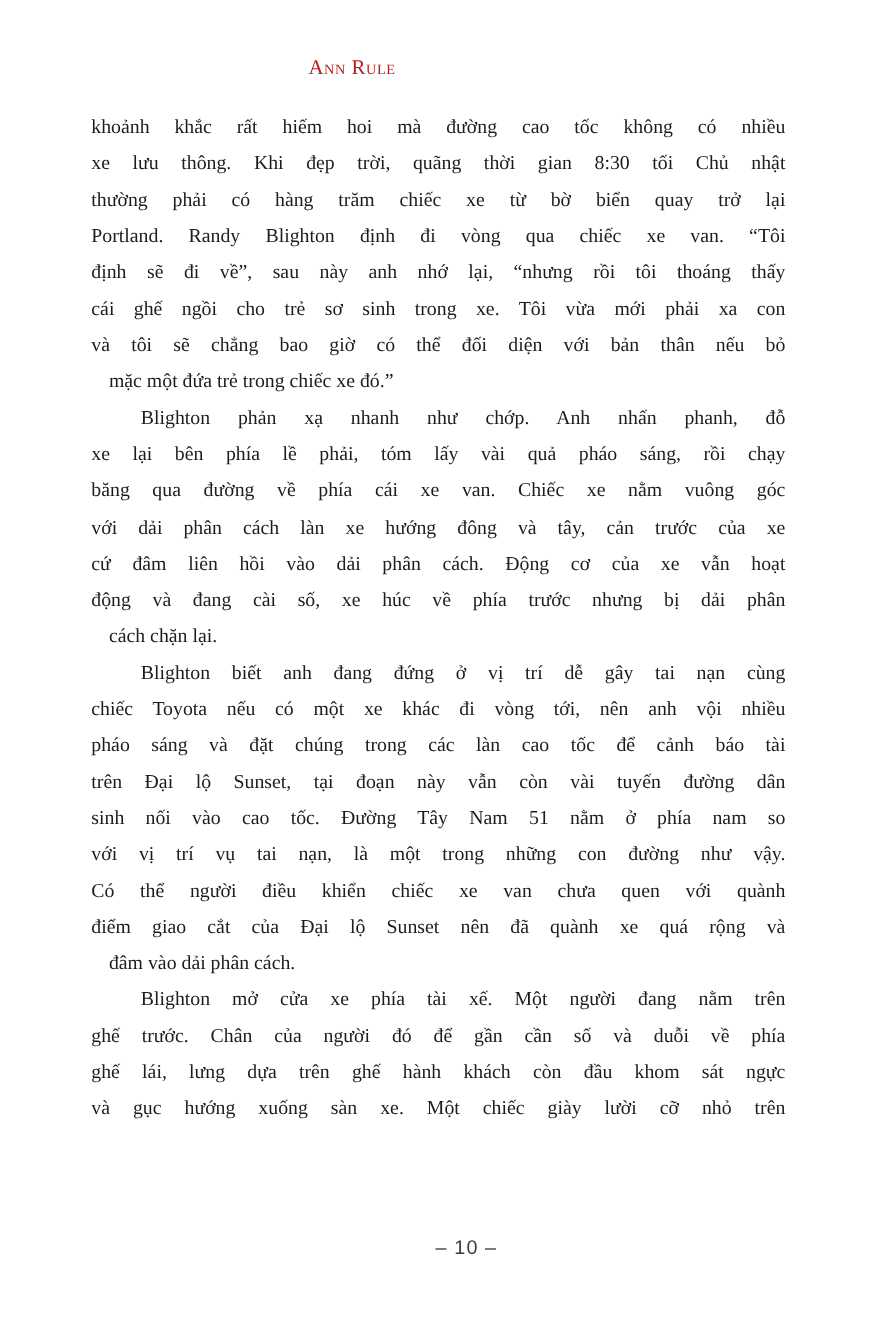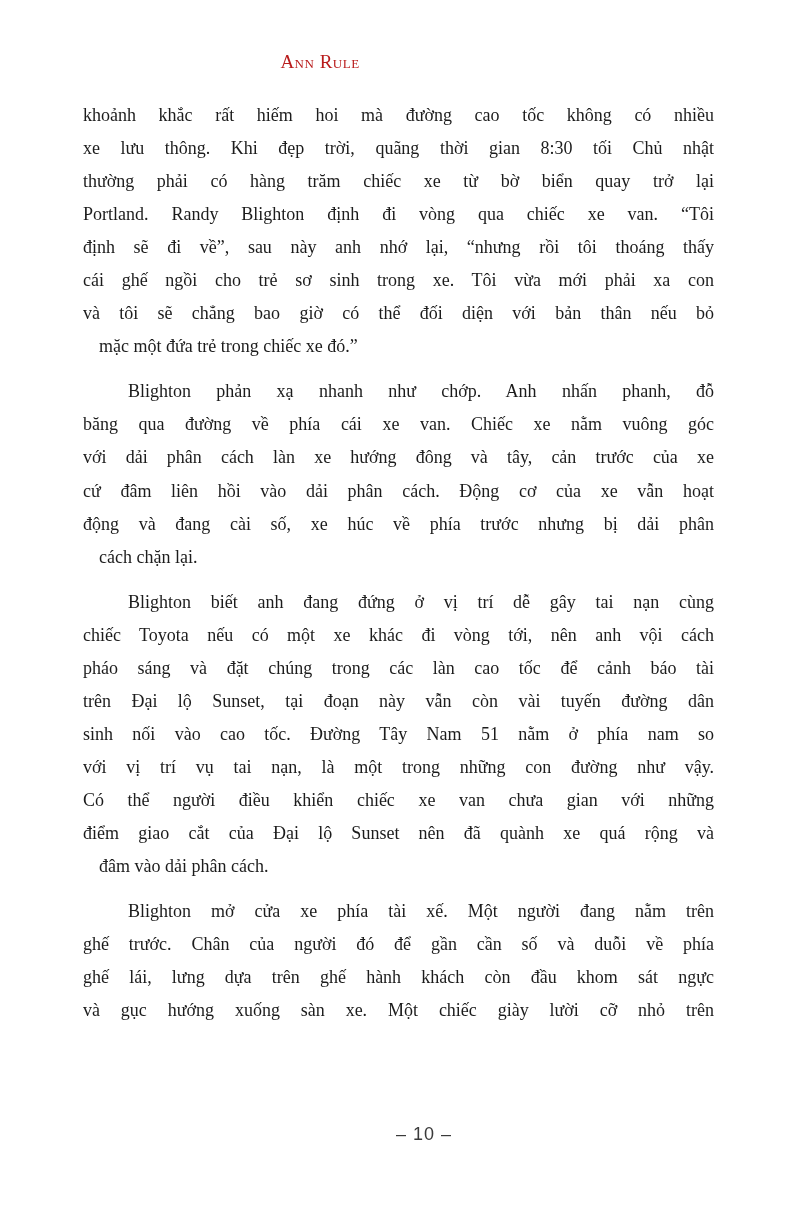--- a/index.html
+++ b/index.html
@@ -38,21 +38,20 @@
       height: 33.05px;
       line-height: 33.05px;
       font-size: 18px;
       white-space: nowrap;
       text-align: justify;
       text-align-last: justify;
       overflow: visible;
     }
     .line.indent {
       padding-left: 45px;
-      margin-top: 12px;
     }
     .line.last {
       text-align-last: left;
       margin-left: 16px;
     }
     .folio {
       position: absolute;
       top: 1124px;
       left: 0;
       width: 800px;
@@ -72,32 +71,33 @@
 <div class="text-block">
   <div class="line">khoảnh khắc rất hiếm hoi mà đường cao tốc không có nhiều</div>
   <div class="line">xe lưu thông. Khi đẹp trời, quãng thời gian 8:30 tối Chủ nhật</div>
   <div class="line">thường phải có hàng trăm chiếc xe từ bờ biển quay trở lại</div>
   <div class="line">Portland. Randy Blighton định đi vòng qua chiếc xe van. “Tôi</div>
   <div class="line">định sẽ đi về”, sau này anh nhớ lại, “nhưng rồi tôi thoáng thấy</div>
   <div class="line">cái ghế ngồi cho trẻ sơ sinh trong xe. Tôi vừa mới phải xa con</div>
   <div class="line">và tôi sẽ chẳng bao giờ có thể đối diện với bản thân nếu bỏ</div>
   <div class="line last">mặc một đứa trẻ trong chiếc xe đó.”</div>
   <div class="line indent">Blighton phản xạ nhanh như chớp. Anh nhấn phanh, đỗ</div>
+  <div class="line">xe lại bên phía lề phải, tóm lấy vài quả pháo sáng, rồi chạy</div>
   <div class="line">băng qua đường về phía cái xe van. Chiếc xe nằm vuông góc</div>
   <div class="line">với dải phân cách làn xe hướng đông và tây, cản trước của xe</div>
   <div class="line">cứ đâm liên hồi vào dải phân cách. Động cơ của xe vẫn hoạt</div>
   <div class="line">động và đang cài số, xe húc về phía trước nhưng bị dải phân</div>
   <div class="line last">cách chặn lại.</div>
   <div class="line indent">Blighton biết anh đang đứng ở vị trí dễ gây tai nạn cùng</div>
-  <div class="line">chiếc Toyota nếu có một xe khác đi vòng tới, nên anh vội cách</div>
+  <div class="line">chiếc Toyota nếu có một xe khác đi vòng tới, nên anh vội nhiều</div>
   <div class="line">pháo sáng và đặt chúng trong các làn cao tốc để cảnh báo tài</div>
   <div class="line">trên Đại lộ Sunset, tại đoạn này vẫn còn vài tuyến đường dân</div>
   <div class="line">sinh nối vào cao tốc. Đường Tây Nam 51 nằm ở phía nam so</div>
   <div class="line">với vị trí vụ tai nạn, là một trong những con đường như vậy.</div>
-  <div class="line">Có thể người điều khiển chiếc xe van chưa gian với những</div>
+  <div class="line">Có thể người điều khiển chiếc xe van chưa quen với quành</div>
   <div class="line">điểm giao cắt của Đại lộ Sunset nên đã quành xe quá rộng và</div>
   <div class="line last">đâm vào dải phân cách.</div>
   <div class="line indent">Blighton mở cửa xe phía tài xế. Một người đang nằm trên</div>
   <div class="line">ghế trước. Chân của người đó để gần cần số và duỗi về phía</div>
   <div class="line">ghế lái, lưng dựa trên ghế hành khách còn đầu khom sát ngực</div>
   <div class="line">và gục hướng xuống sàn xe. Một chiếc giày lười cỡ nhỏ trên</div>
 </div>
 
 <div class="folio">– 10 –</div>
 

